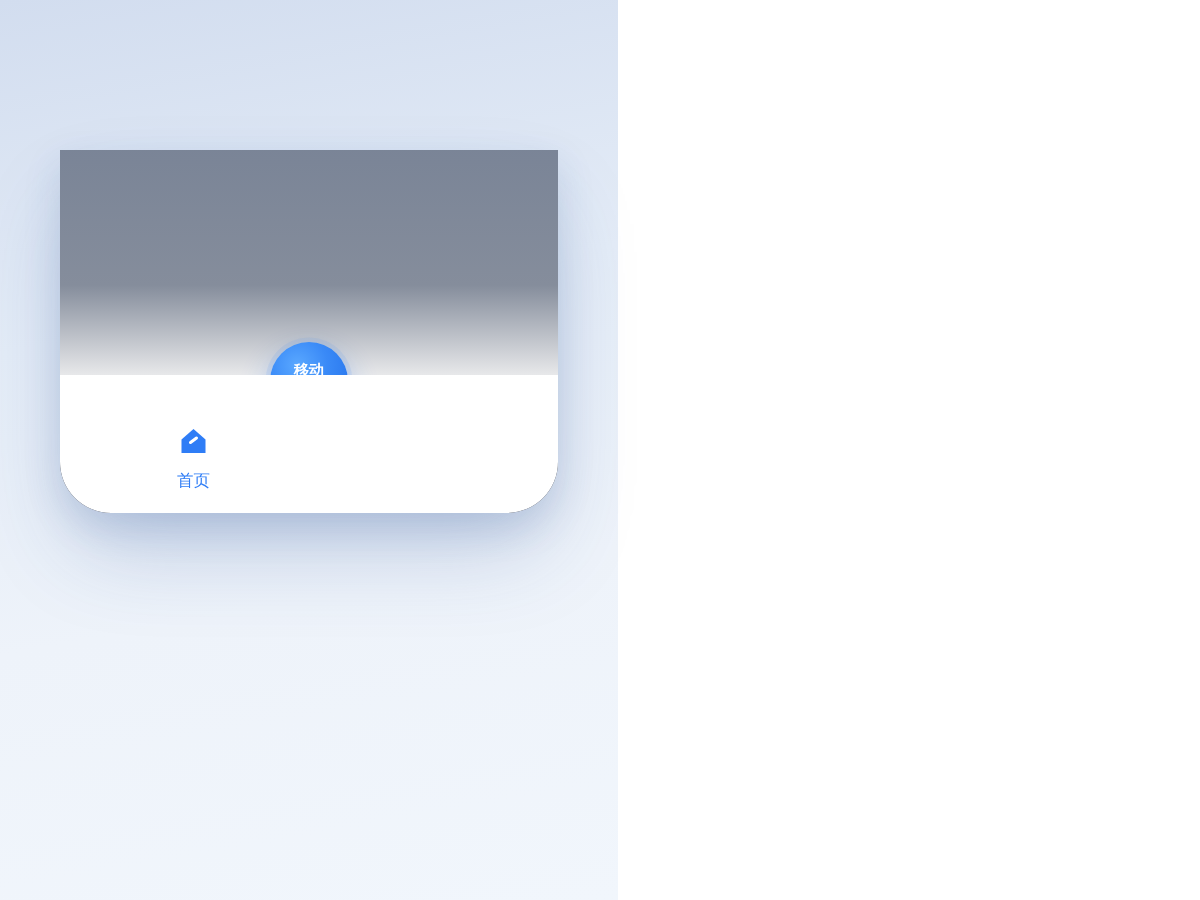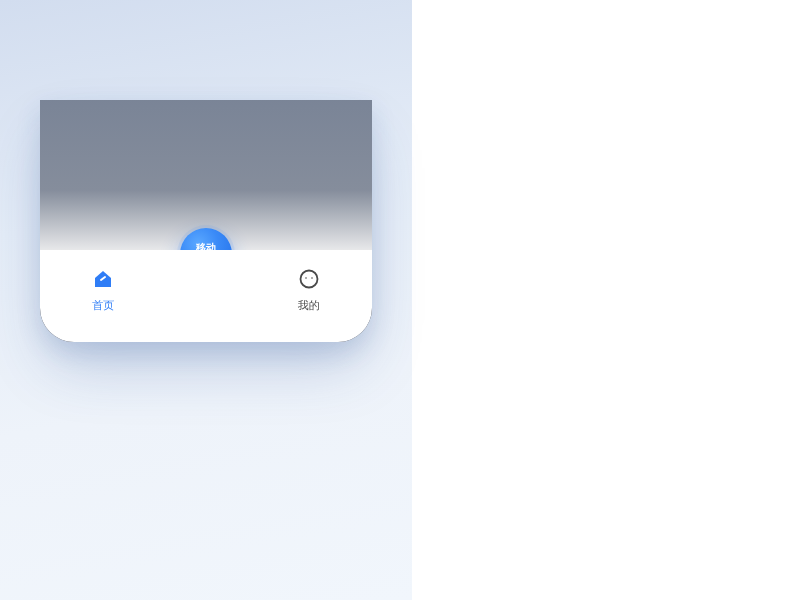--- a/index.html
+++ b/index.html
@@ -48,21 +48,21 @@
   }
   .tabbar {
     position: absolute;
     left: 0;
     bottom: 0;
     width: 100%;
     height: 92px;
     border-radius: 0 0 34px 34px;
     background: #ffffff;
     display: flex;
-    align-items: center;
+    align-items: flex-end;
     justify-content: space-around;
     padding: 0 12px 14px 12px;
     box-sizing: border-box;
   }
   .tab {
     display: flex;
     flex-direction: column;
     align-items: center;
     justify-content: flex-end;
     width: 54px;
@@ -138,26 +138,16 @@
             <path d="M10 13 L14 10" stroke="#ffffff" stroke-width="2" stroke-linecap="round" fill="none"></path>
           </svg>
         </span>
         <span class="tab-label">首页</span>
       </div>
 
 
       <div class="center-slot"></div>
 
 
-      <div class="tab">
-        <span class="icon">
-          <svg width="24" height="24" viewBox="0 0 24 24" fill="none" stroke="#4A4A4A" stroke-width="1.8">
-            <circle cx="12" cy="12" r="8.5"></circle>
-            <circle cx="9" cy="11" r="0.8" fill="#4A4A4A" stroke="none"></circle>
-            <circle cx="15" cy="11" r="0.8" fill="#4A4A4A" stroke="none"></circle>
-          </svg>
-        </span>
-        <span class="tab-label">我的</span>
-      </div>
 
     </div>
   </div>
 </div>
 
 </body></html>

